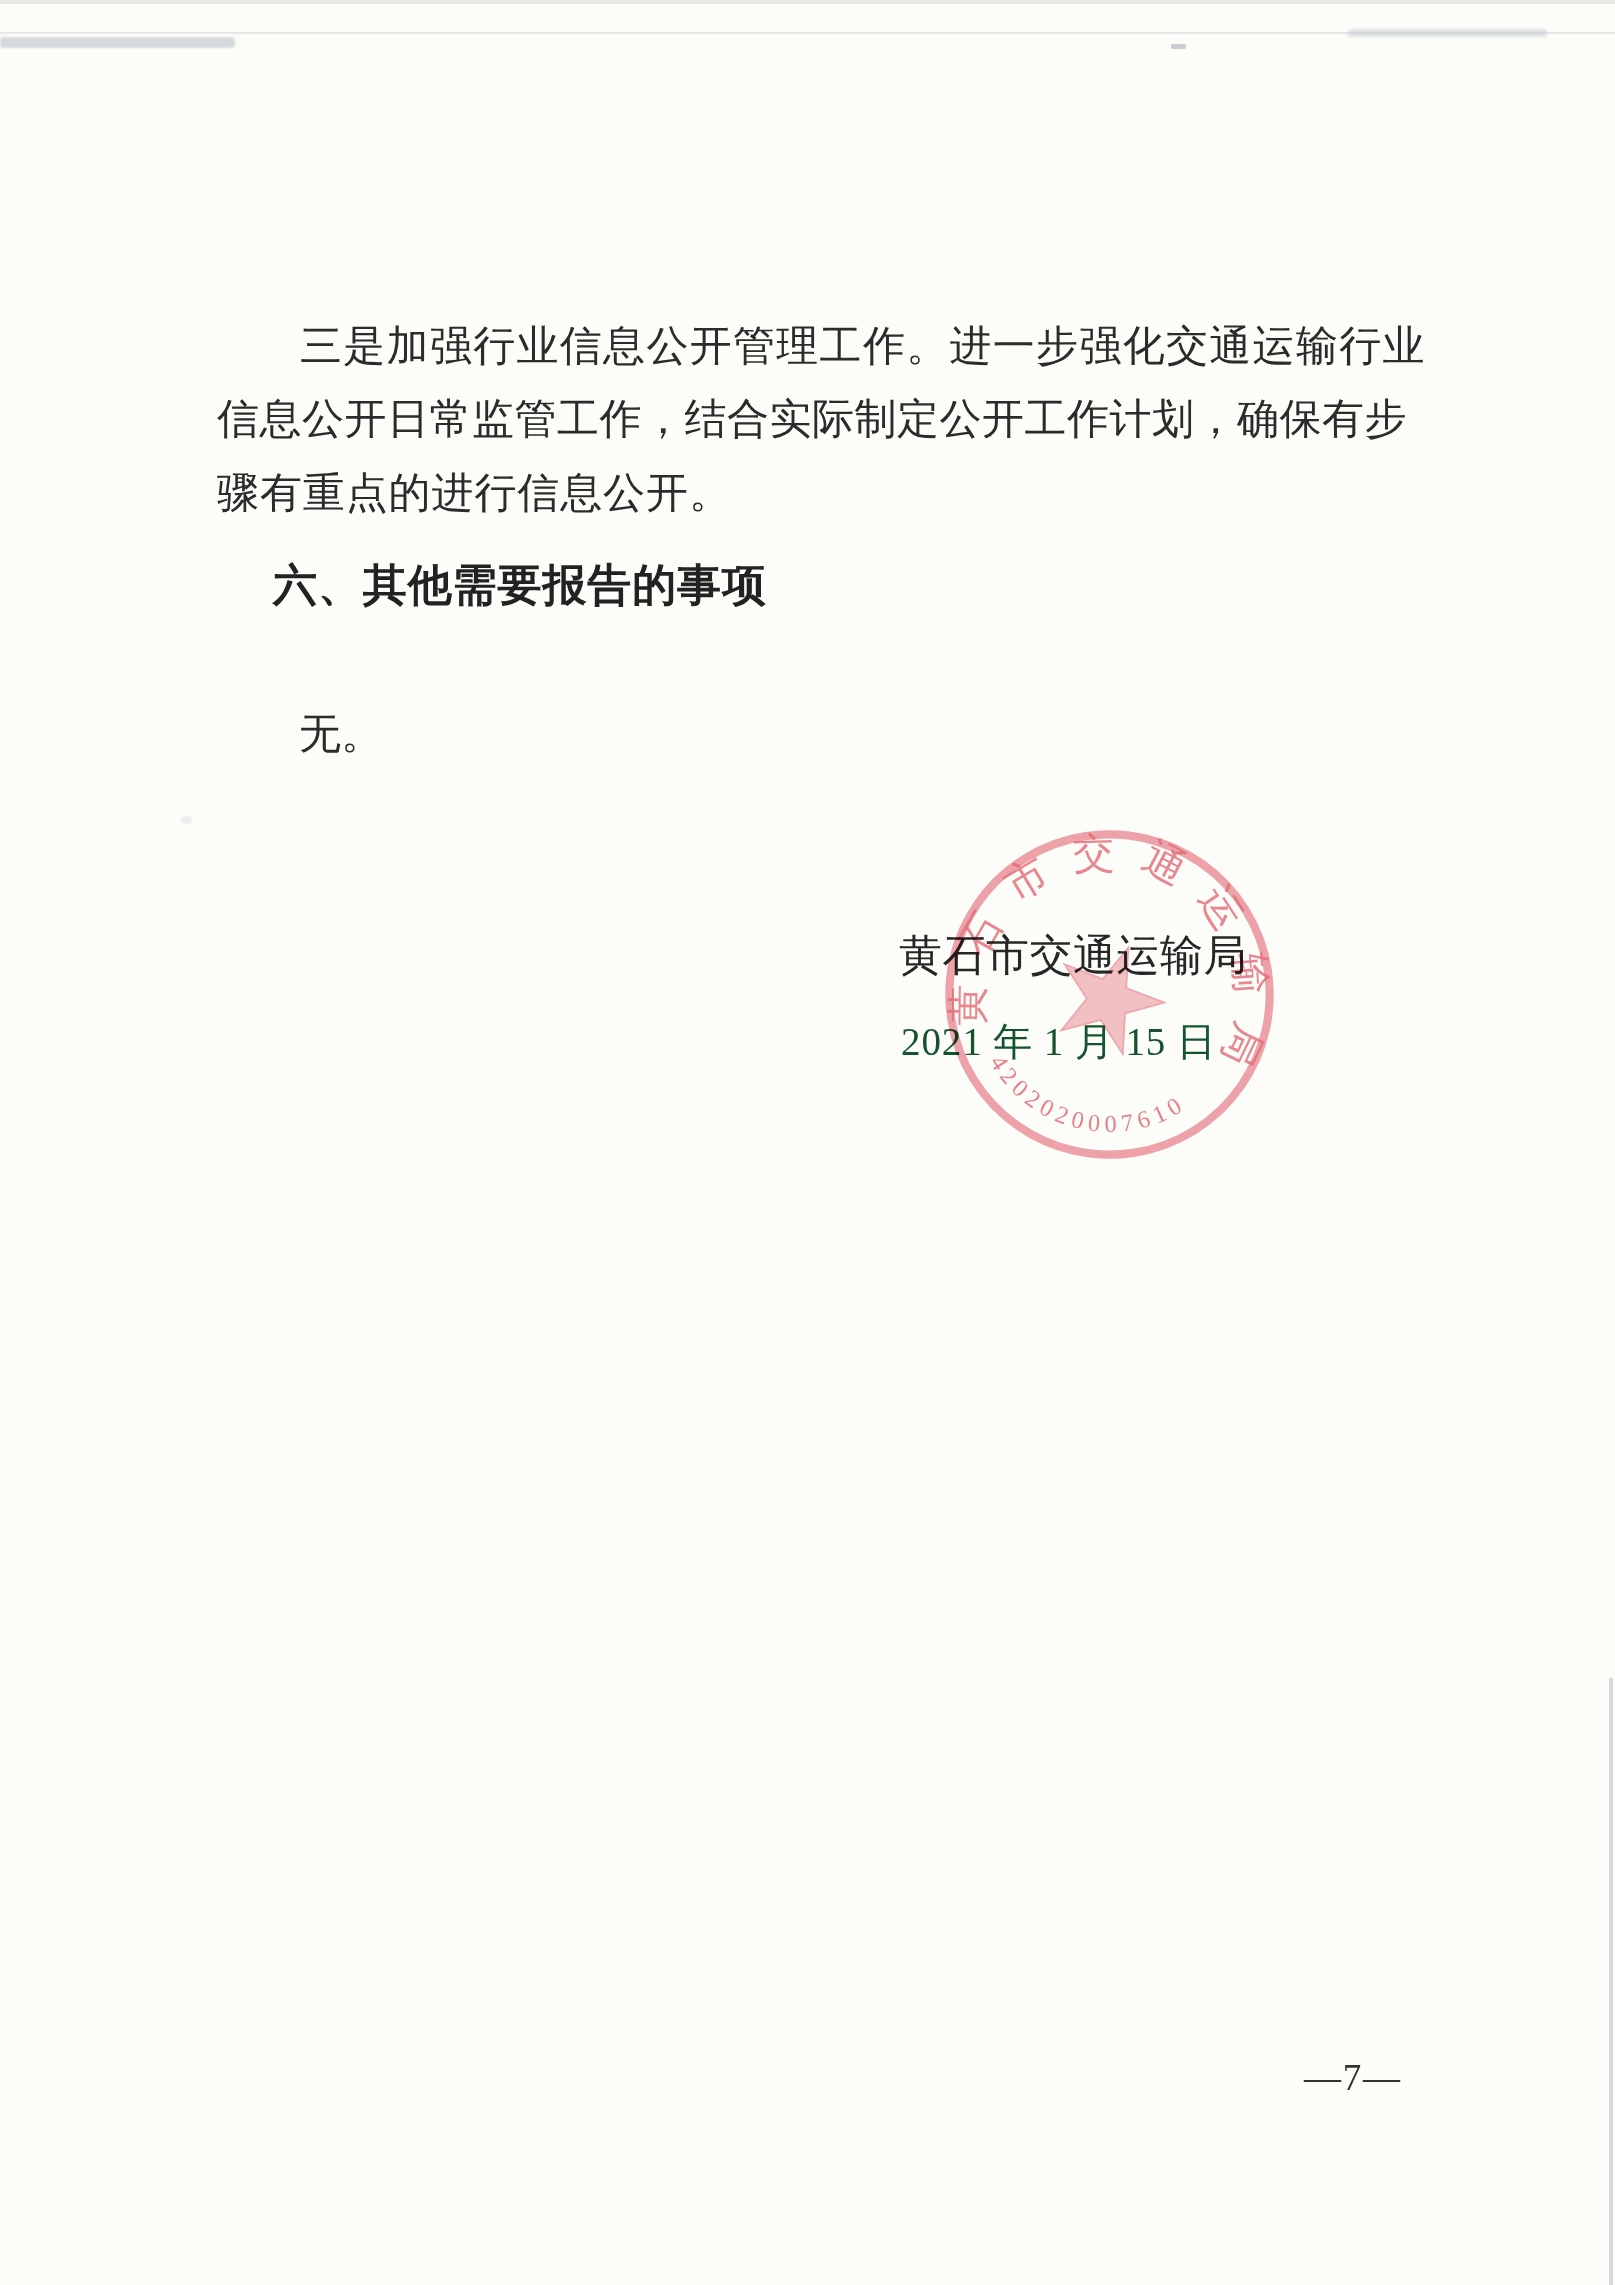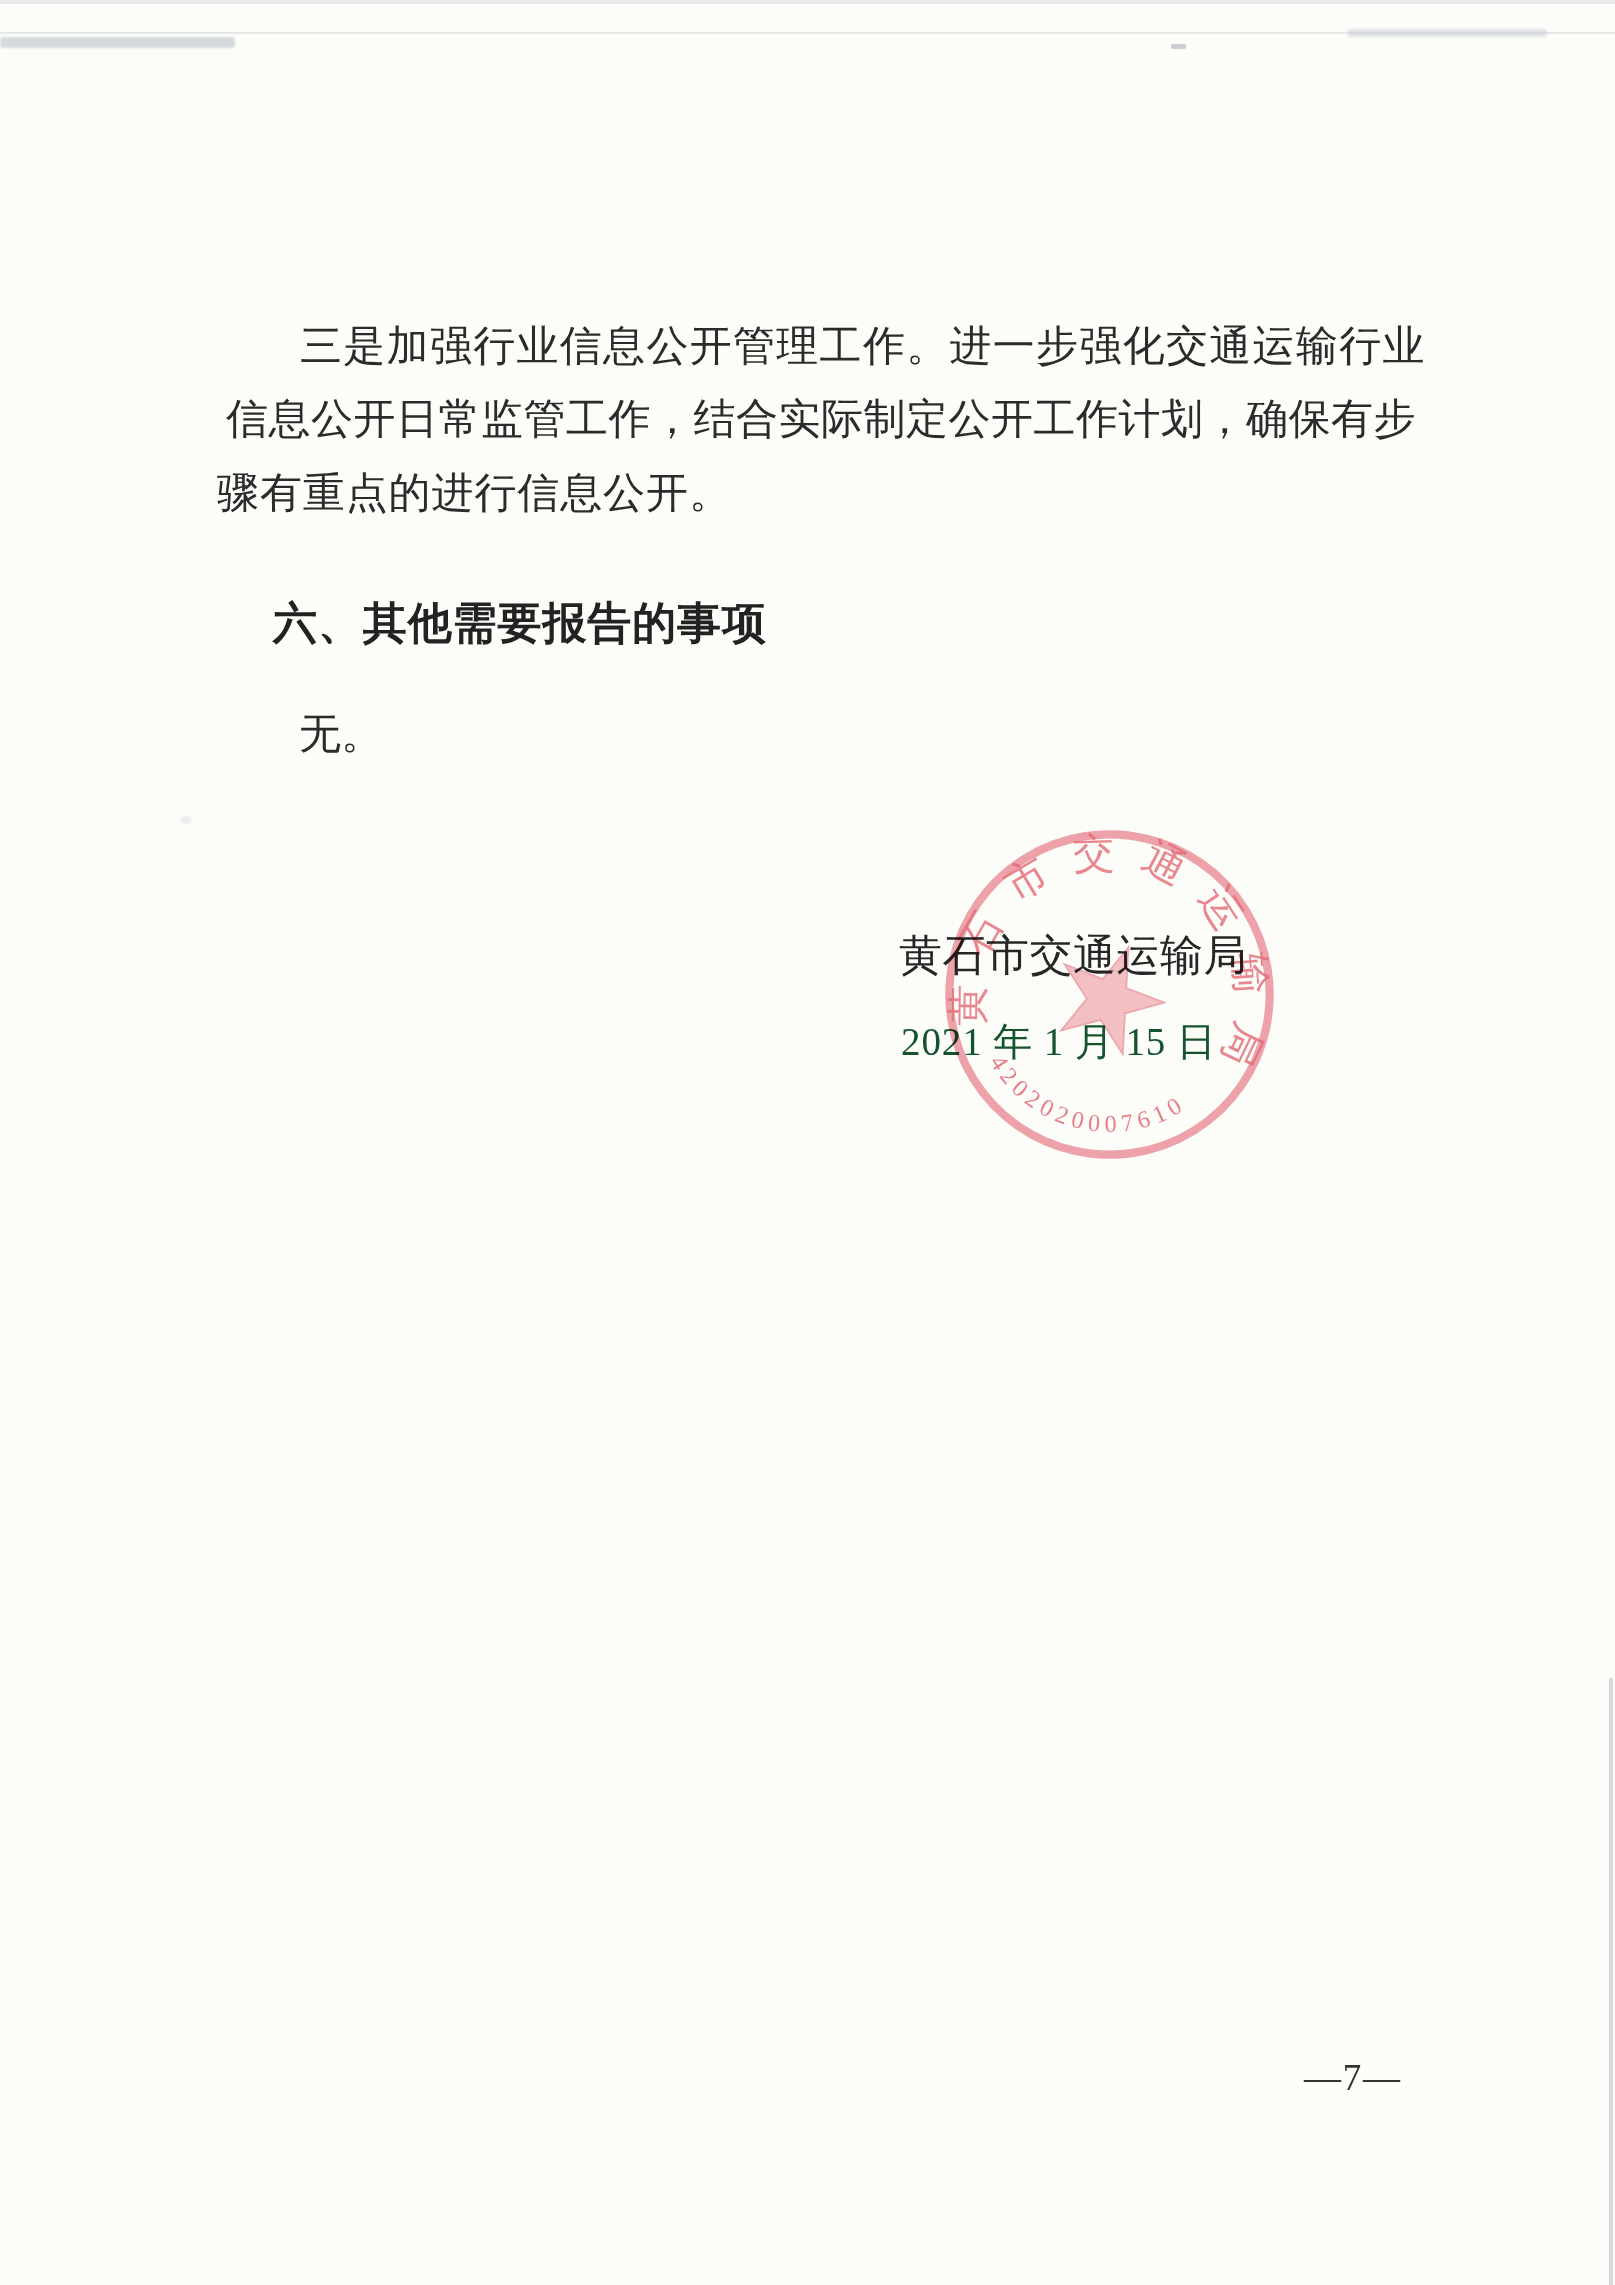--- a/index.html
+++ b/index.html
@@ -5,24 +5,24 @@
   html,body{margin:0;padding:0;background:#e9e9e9;}
   .page{
     position:relative;width:1616px;height:2285px;margin:4px auto;
     background:#fcfcf9;overflow:hidden;
     font-family:"Liberation Serif","DejaVu Serif",serif;
     color:#2b2b2b;
   }
   .abs{position:absolute;white-space:nowrap;}
   .body-line{font-size:42px;line-height:51px;letter-spacing:0.9px;}
   .line-1{left:300px;top:317px;letter-spacing:1.3px;}
-  .line-2{left:226px;top:390px;letter-spacing:0.5px;}
+  .line-2{left:217px;top:390px;letter-spacing:0.5px;}
   .line-3{left:217px;top:464px;letter-spacing:0.9px;}
   .heading{
-    left:273px;top:590px;font-size:44px;font-weight:700;
+    left:273px;top:552px;font-size:44px;font-weight:700;
     font-family:"DejaVu Sans","Liberation Sans",sans-serif;
     letter-spacing:0.9px;color:#222;
   }
   .none-line{left:299px;top:702px;font-size:42px;}
   .sig-org{left:899px;top:923px;font-size:43px;letter-spacing:0.5px;color:#262626;}
   .sig-date{left:901px;top:1011px;font-size:39px;letter-spacing:0.9px;color:#14532d;}
   .page-number{left:1304px;top:2052px;font-size:37px;letter-spacing:1.8px;color:#333;}
   .stamp{
     left:943px;top:824px;width:333px;height:333px;
     mix-blend-mode:multiply;opacity:0.93;

